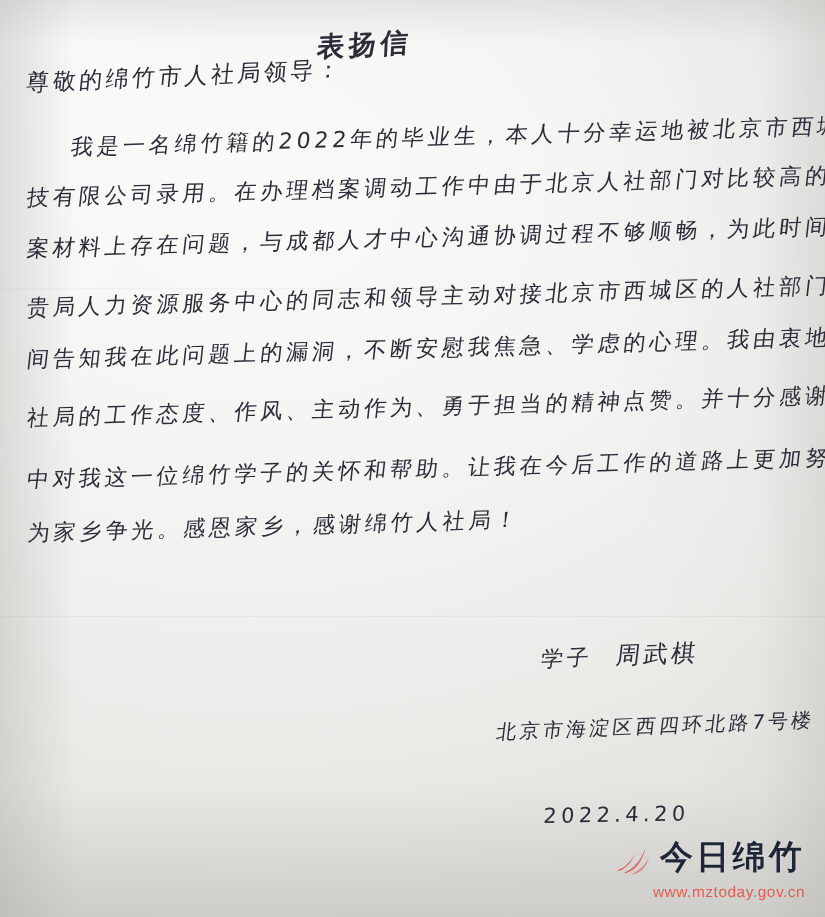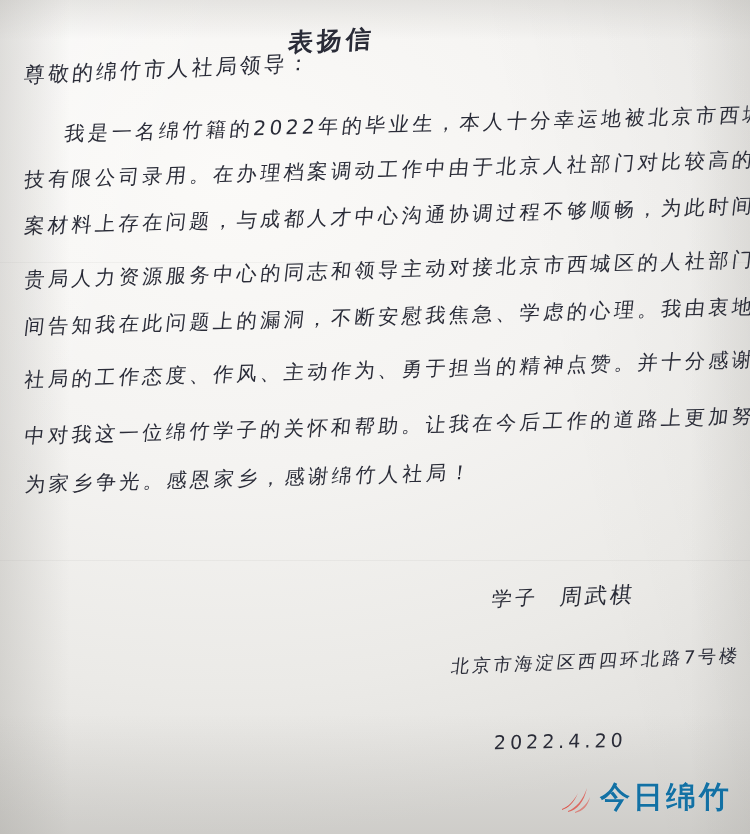--- a/index.html
+++ b/index.html
@@ -107,21 +107,21 @@
   }
   .wm-mark {
     width: 34px;
     height: 34px;
     position: relative;
     flex: none;
   }
   .wm-text {
     font-size: 30px;
     font-weight: 700;
-    color: #0369a1;
+    color: #0f172a;
     letter-spacing: 3px;
     font-family: "DejaVu Sans", sans-serif;
     text-shadow: 0 0 1px rgba(255,255,255,0.6);
   }
   .wm-url {
     margin-top: 2px;
     font-size: 14px;
     color: #e8564a;
     letter-spacing: 0.5px;
     font-family: "Liberation Sans", sans-serif;
@@ -180,14 +180,15 @@
     <div class="wm-logo">
       <span class="wm-mark">
         <svg viewBox="0 0 34 34" width="34" height="34" aria-hidden="true">
           <path d="M4 28 C10 26 16 20 20 12 C16 22 10 27 4 29 Z" fill="#e03a2f" opacity="0.9"></path>
           <path d="M10 30 C18 27 25 19 29 7 C26 21 19 29 10 31 Z" fill="#e03a2f" opacity="0.75"></path>
           <path d="M17 31 C24 28 29 23 32 16 C30 25 25 30 17 32 Z" fill="#e03a2f" opacity="0.55"></path>
         </svg>
       </span>
       <span class="wm-text">今日绵竹</span>
     </div>
+    <div class="wm-url">www.mztoday.gov.cn</div>
   </div>
 </div>
 
 </body></html>

